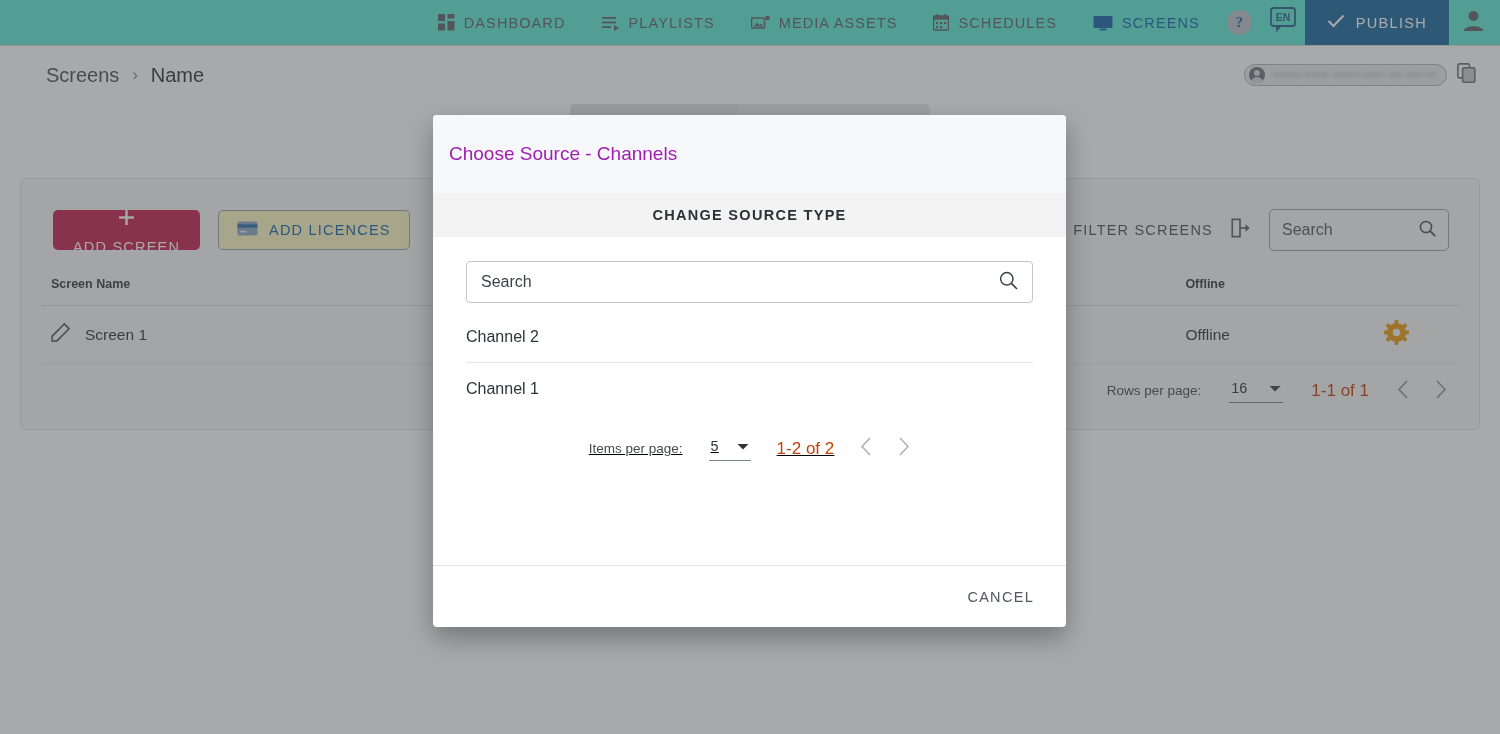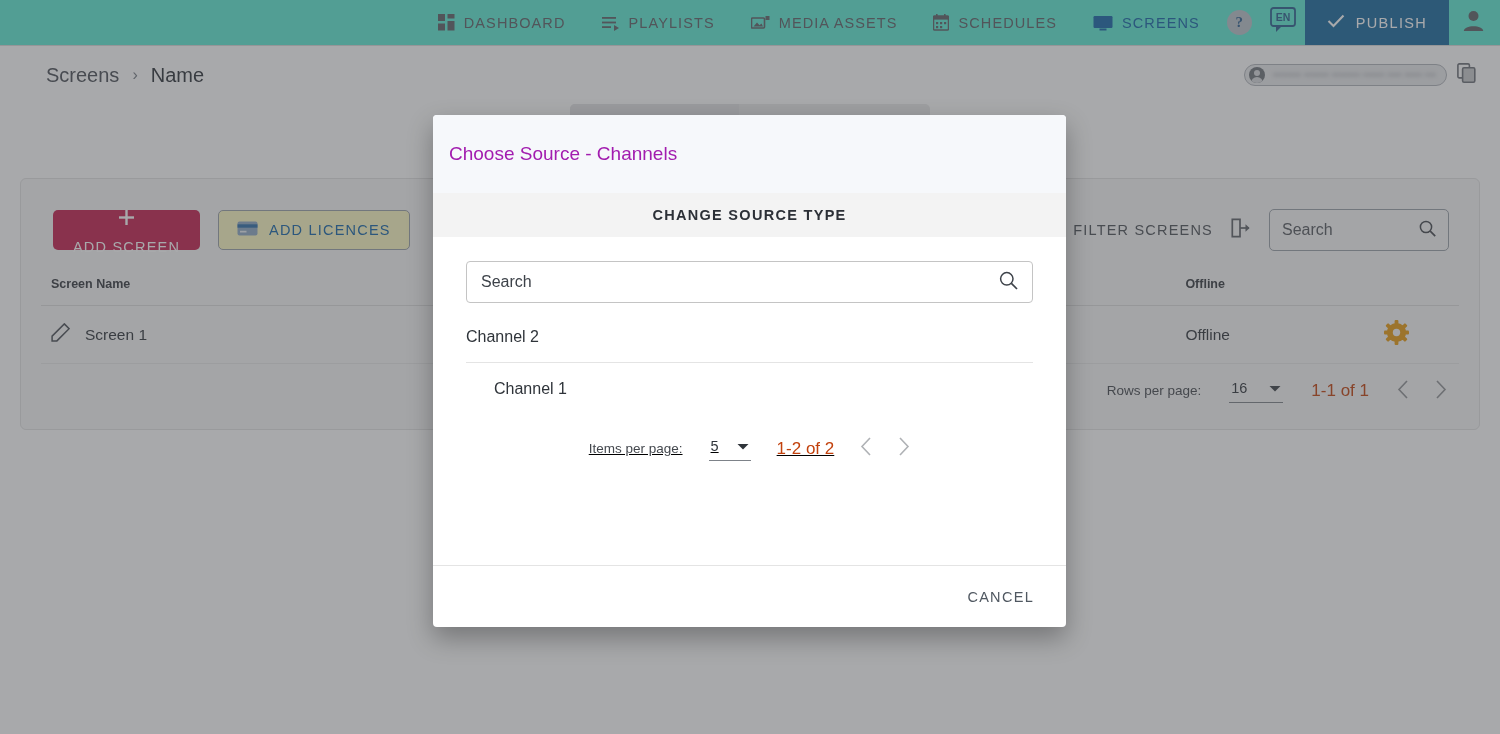--- a/index.html
+++ b/index.html
@@ -319,21 +319,21 @@
   .option-list { margin-top: 9px; }
   .option-row {
     height: 51px;
     display: flex; align-items: center;
     font-size: 16px;
     color: #2f343a;
     border-bottom: 1px solid #e4e4e4;
     cursor: pointer;
     padding-left: 0;
   }
-  .option-row:last-child { border-bottom: none; margin-left: 28px; }
+  .option-row:last-child { border-bottom: none; }
 
   .modal-pager {
     display: flex; align-items: center; justify-content: center;
     gap: 26px;
     padding: 22px 0 14px 0;
     text-decoration: underline;
   }
   .modal-pager .pager-select { gap: 18px; }
 
   .modal-foot {

